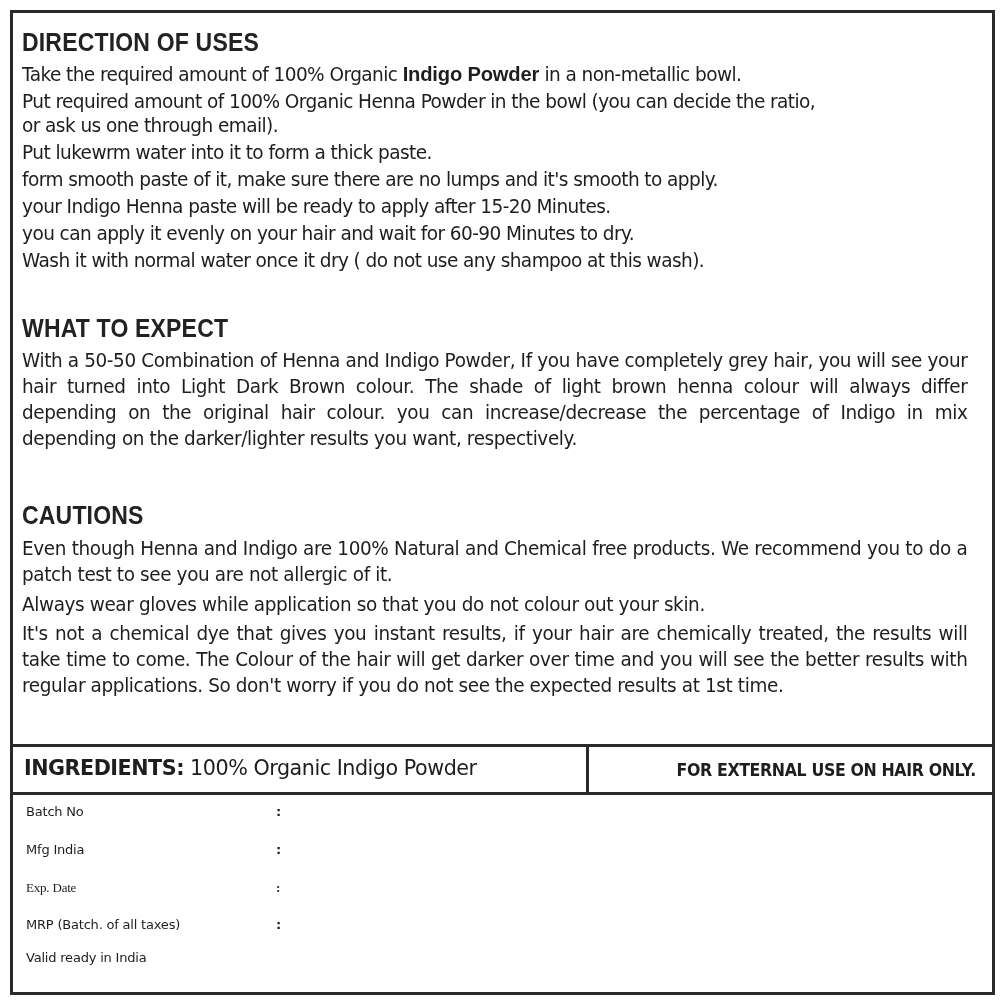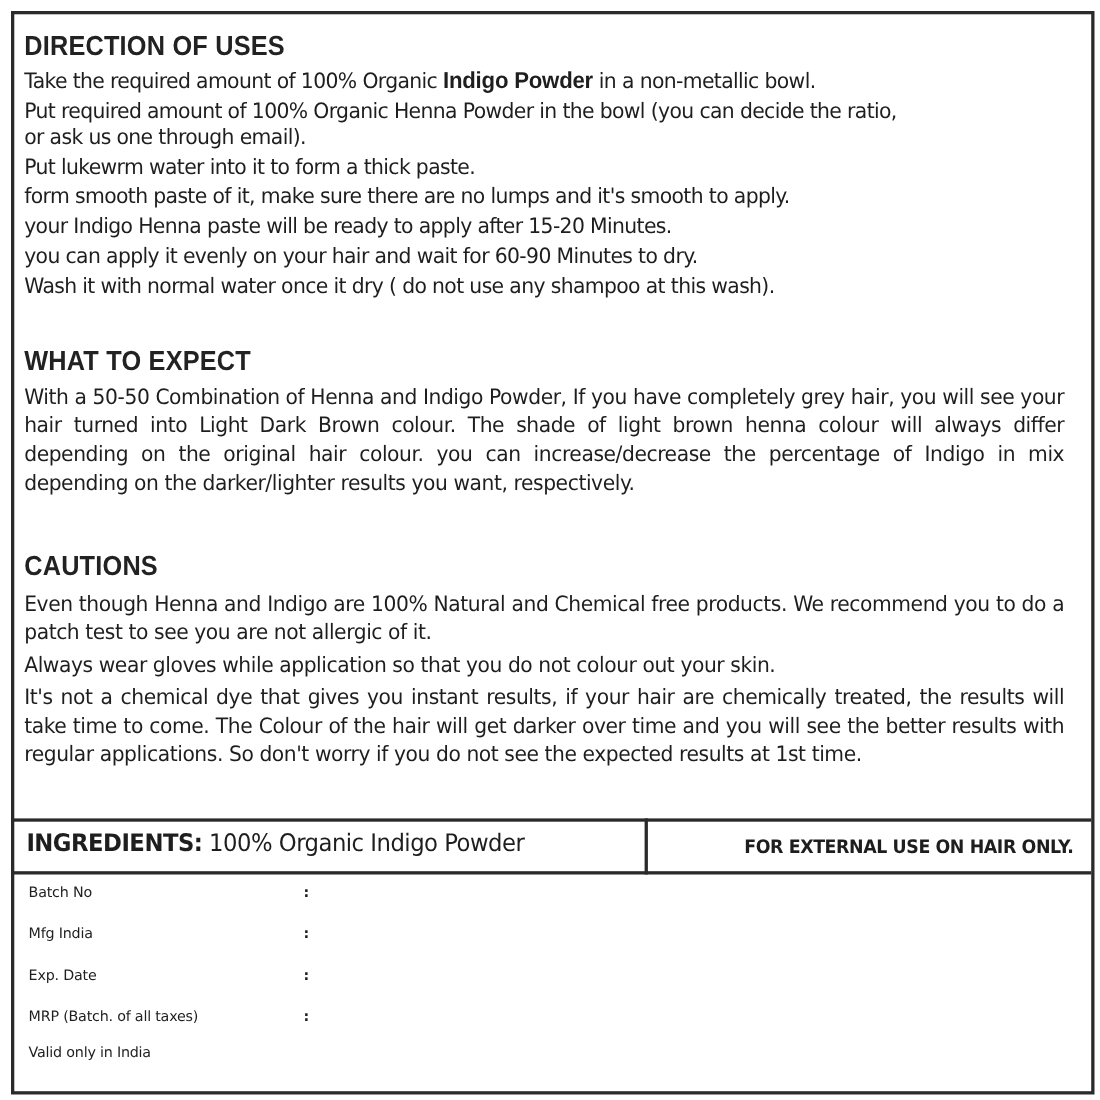--- a/index.html
+++ b/index.html
@@ -90,15 +90,15 @@
 
 <div id="hr-1" class="hr"></div>
 <div id="hr-2" class="hr"></div>
 <div class="vr"></div>
 
 <div id="ingredients"><span class="lbl">INGREDIENTS:</span><span> 100% Organic Indigo Powder</span></div>
 <div id="external">FOR EXTERNAL USE ON HAIR ONLY.</div>
 
 <div class="meta" style="top:804px;"><span>Batch No</span><span class="colon">:</span></div>
 <div class="meta" style="top:842px;"><span>Mfg India</span><span class="colon">:</span></div>
-<div class="meta" style="top:880px;"><span>Exp. Date</span><span class="colon">:</span></div>
+<div class="meta" style="top:880px;font-family:Liberation Serif, serif;"><span>Exp. Date</span><span class="colon">:</span></div>
 <div class="meta" style="top:917px;"><span>MRP (Batch. of all taxes)</span><span class="colon">:</span></div>
-<div class="meta" style="top:950px;">Valid only in India</div>
+<div class="meta" style="top:950px;">Valid ready in India</div>
 
 </body></html>

